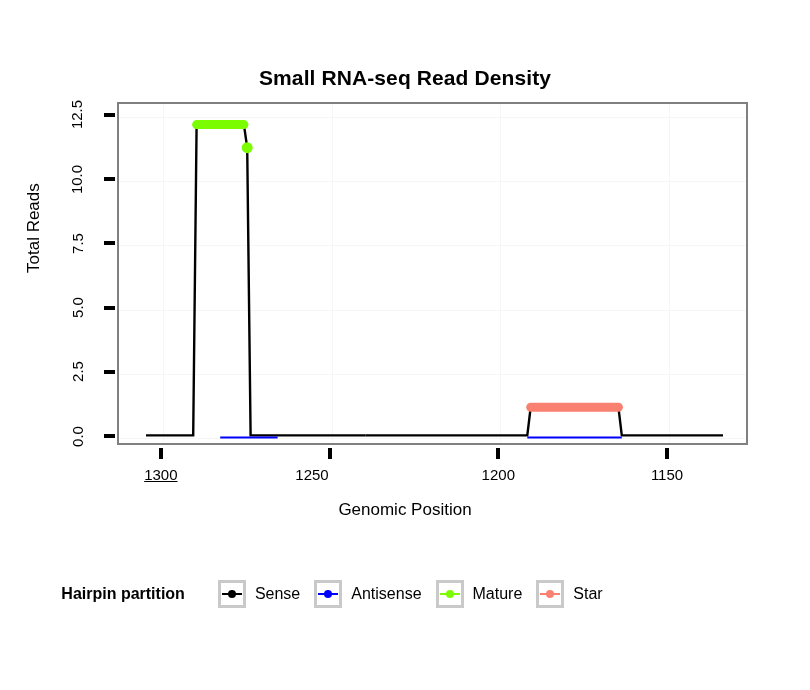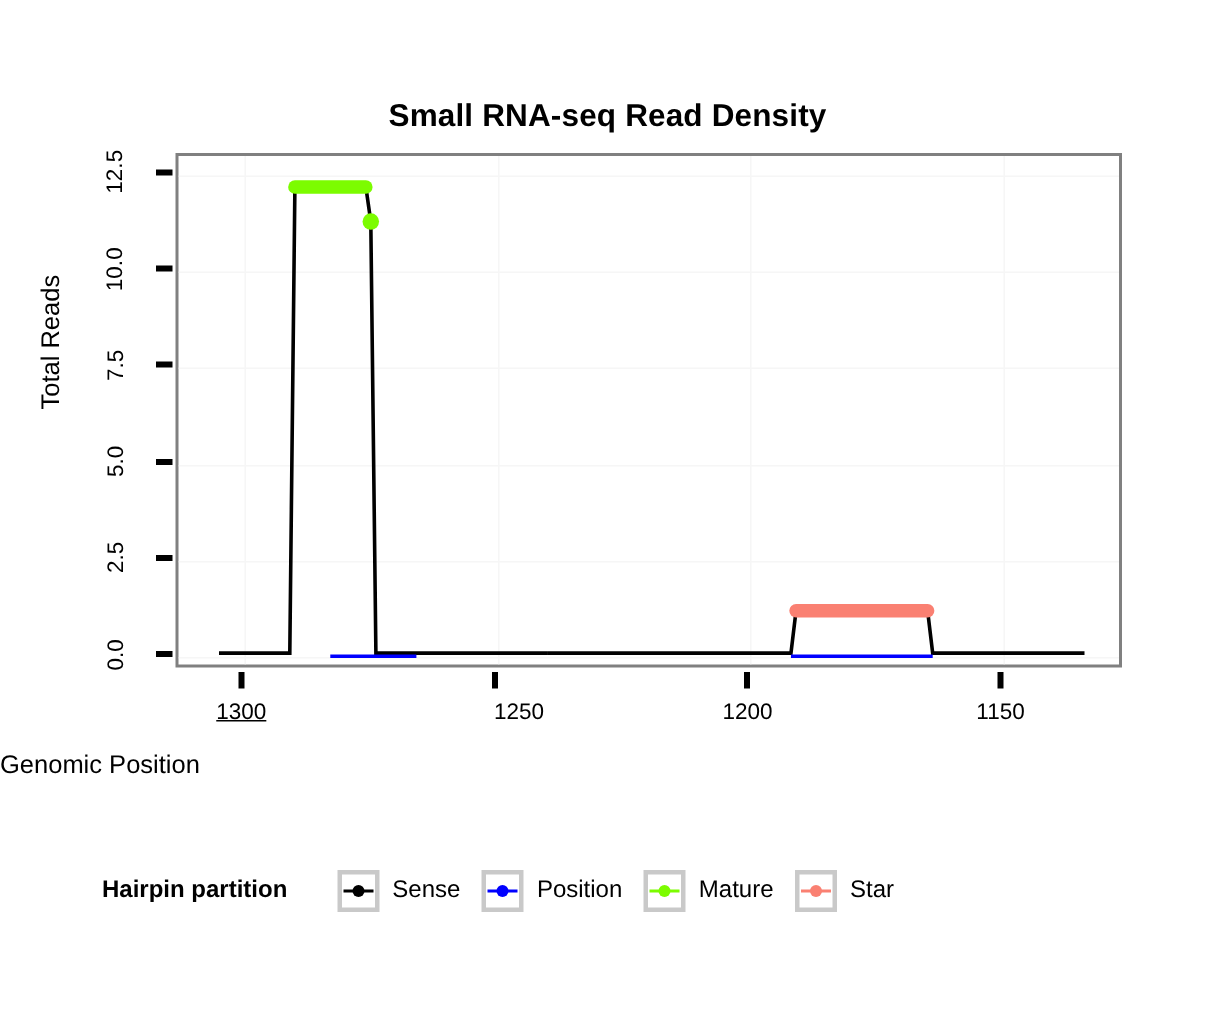--- a/index.html
+++ b/index.html
@@ -132,20 +132,21 @@
     font-size: 15px;
     color: #000000;
     white-space: nowrap;
     transform: translateX(-50%);
   }
   #x-axis-title {
     position: absolute;
     left: 0;
     top: 500px;
     width: 810px;
+    text-align: center;
     font-size: 17px;
     color: #000000;
   }
 
   
   #legend {
     position: absolute;
     left: 0;
     top: 580px;
     width: 678px;
@@ -262,21 +263,21 @@
           <circle cx="128.2" cy="43.7" r="5.5" fill="#7cfc00"></circle>
           <polyline points="411.7,303.2 499.4,303.2" fill="none" stroke="#fa8072" stroke-width="9" stroke-linecap="round" stroke-linejoin="miter"></polyline>
         </svg>
       </div>
   </div>
 
   <div id="x-axis-ticks">
       <div class="xtick-mark" style="left: 158.866px;"></div>
       <div class="xtick-label" style="left: 160.866px; text-decoration: underline;">1300</div>
       <div class="xtick-mark" style="left: 327.583px;"></div>
-      <div class="xtick-label" style="left: 346px;">1250</div>
+      <div class="xtick-label" style="left: 312px;">1250</div>
       <div class="xtick-mark" style="left: 496.299px;"></div>
       <div class="xtick-label" style="left: 498.299px;">1200</div>
       <div class="xtick-mark" style="left: 665.016px;"></div>
       <div class="xtick-label" style="left: 667.016px;">1150</div>
     </div>
   <div id="x-axis-title">Genomic Position</div>
 
   <div id="legend">
     <div id="legend-title">Hairpin partition</div>
     <div id="legend-items" style="display:flex;align-items:center;">
@@ -285,21 +286,21 @@
             <div class="key-line" style="background: rgb(0, 0, 0);"></div>
             <div class="key-dot" style="background: rgb(0, 0, 0);"></div>
           </div>
           <div class="legend-label">Sense</div>
         </div>
         <div class="legend-item">
           <div class="legend-key">
             <div class="key-line" style="background: rgb(0, 0, 255);"></div>
             <div class="key-dot" style="background: rgb(0, 0, 255);"></div>
           </div>
-          <div class="legend-label">Position</div>
+          <div class="legend-label">Antisense</div>
         </div>
         <div class="legend-item">
           <div class="legend-key">
             <div class="key-line" style="background: rgb(124, 252, 0);"></div>
             <div class="key-dot" style="background: rgb(124, 252, 0);"></div>
           </div>
           <div class="legend-label">Mature</div>
         </div>
         <div class="legend-item">
           <div class="legend-key">

